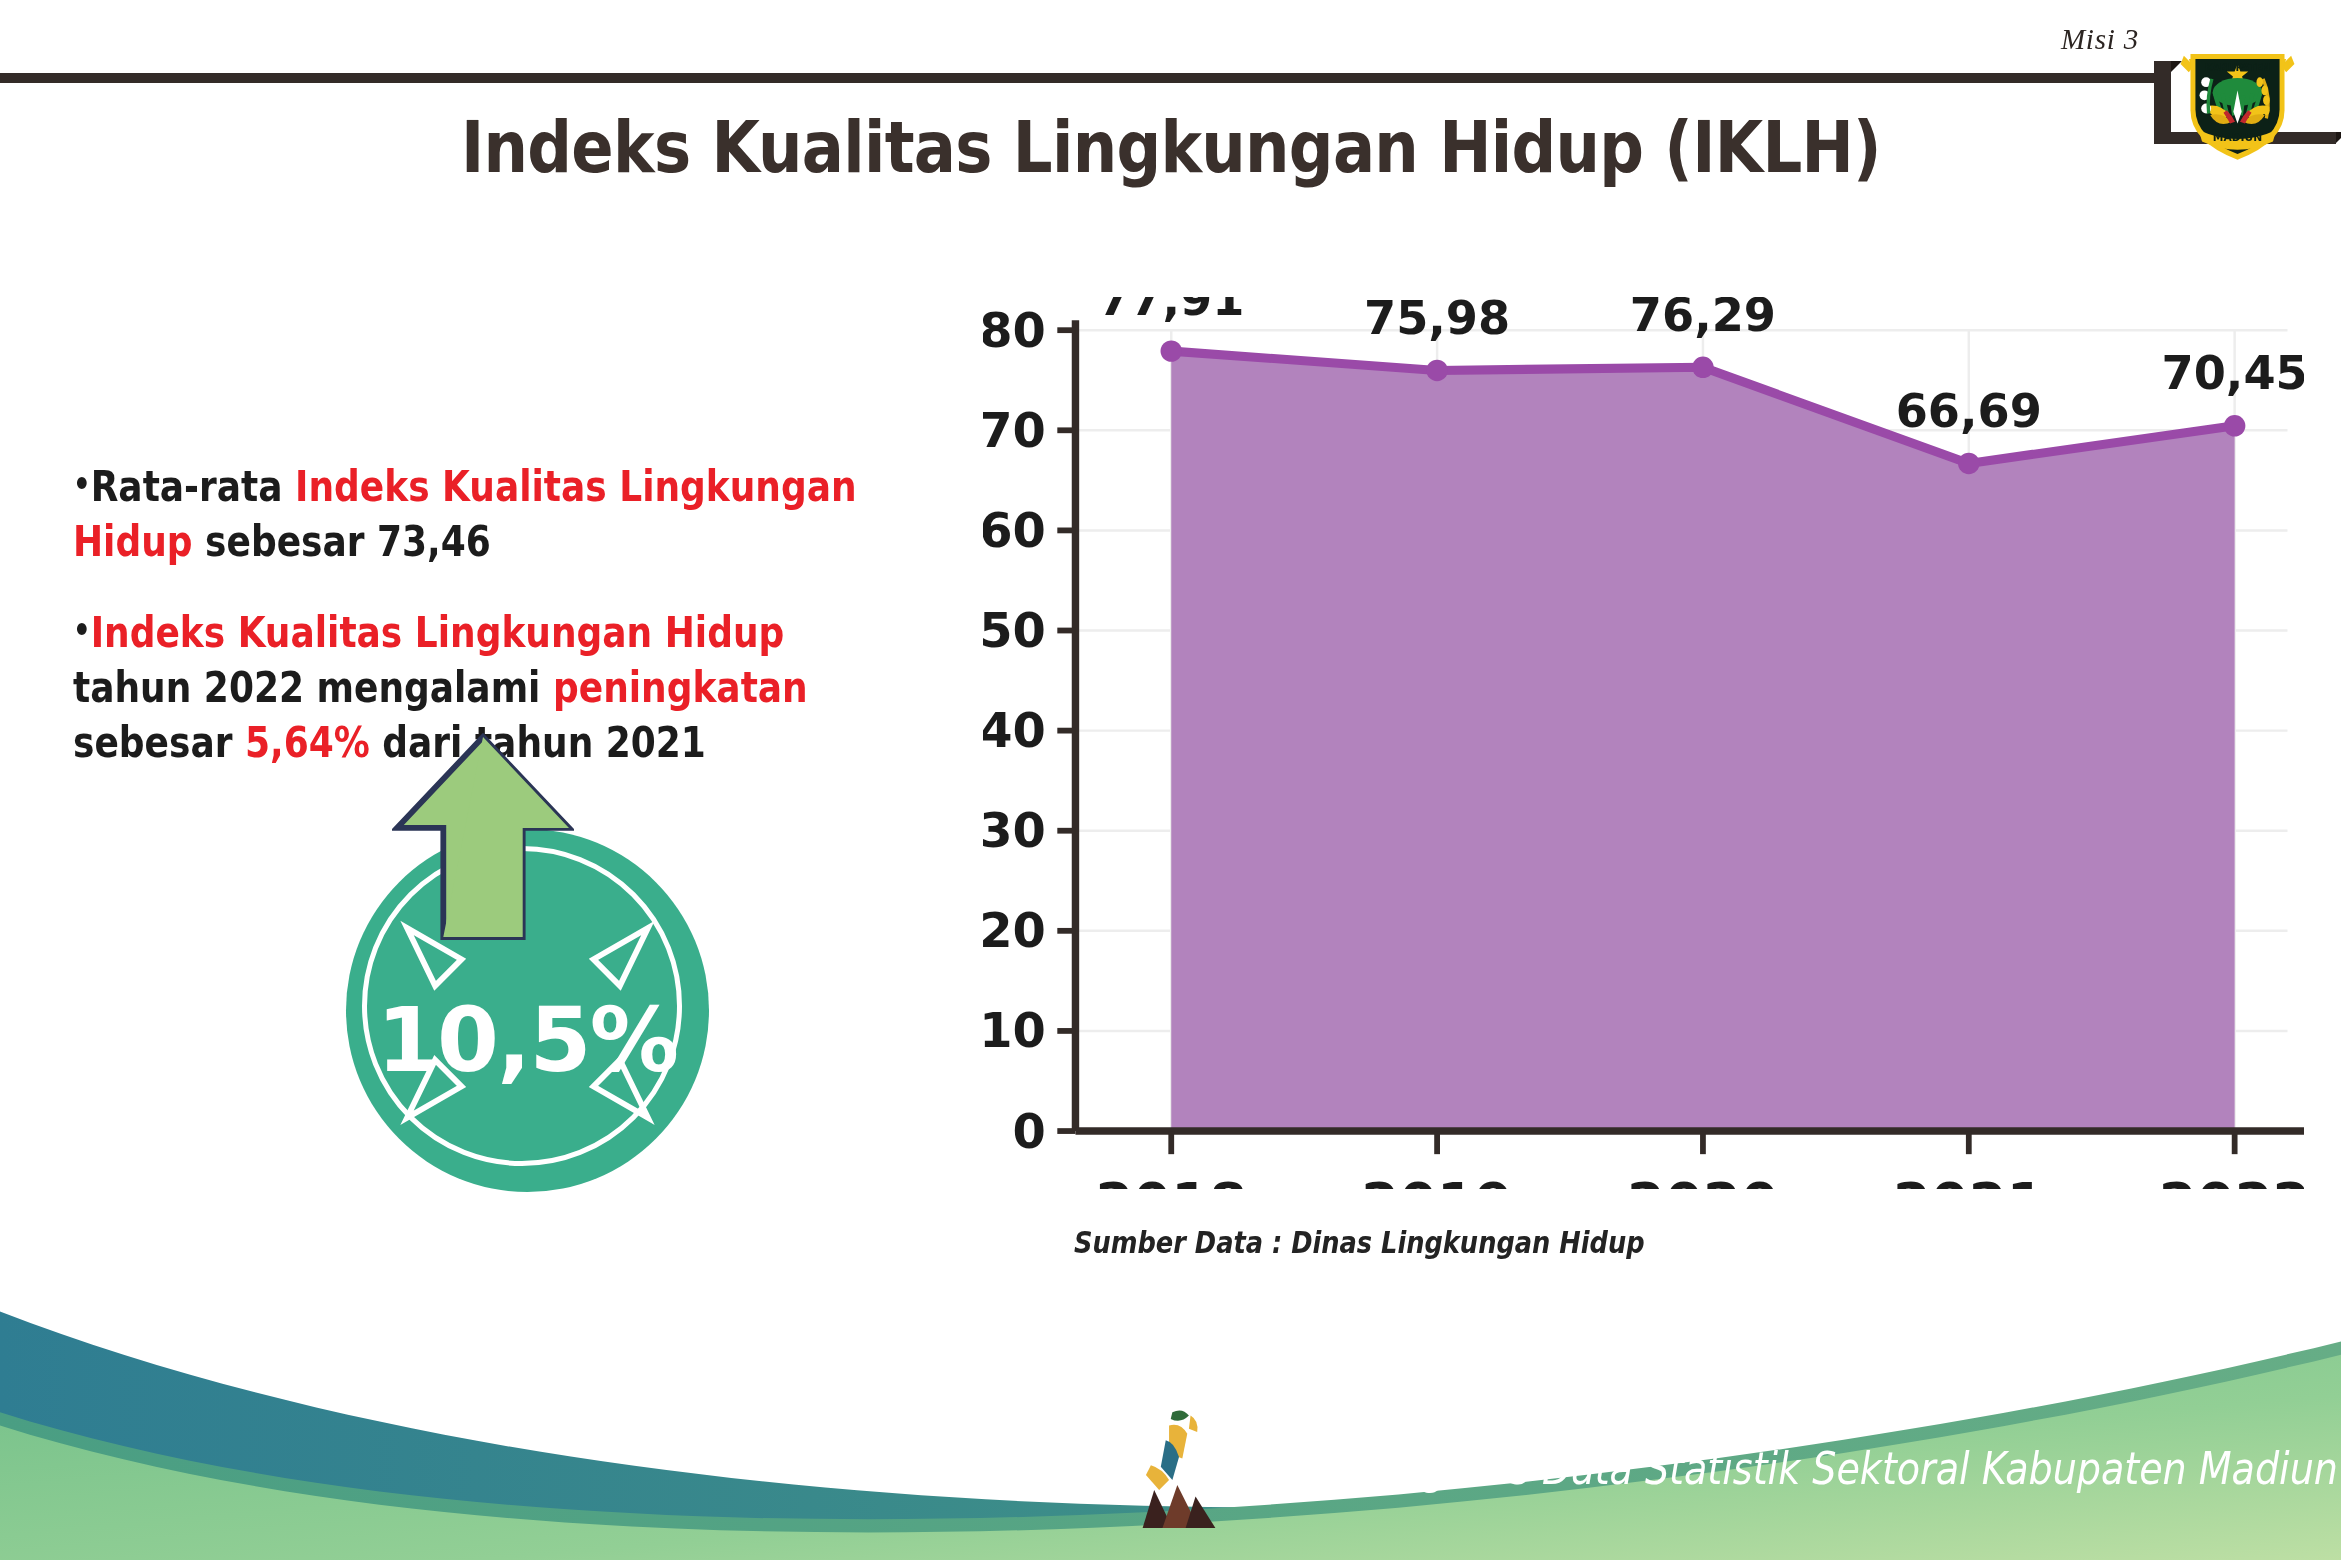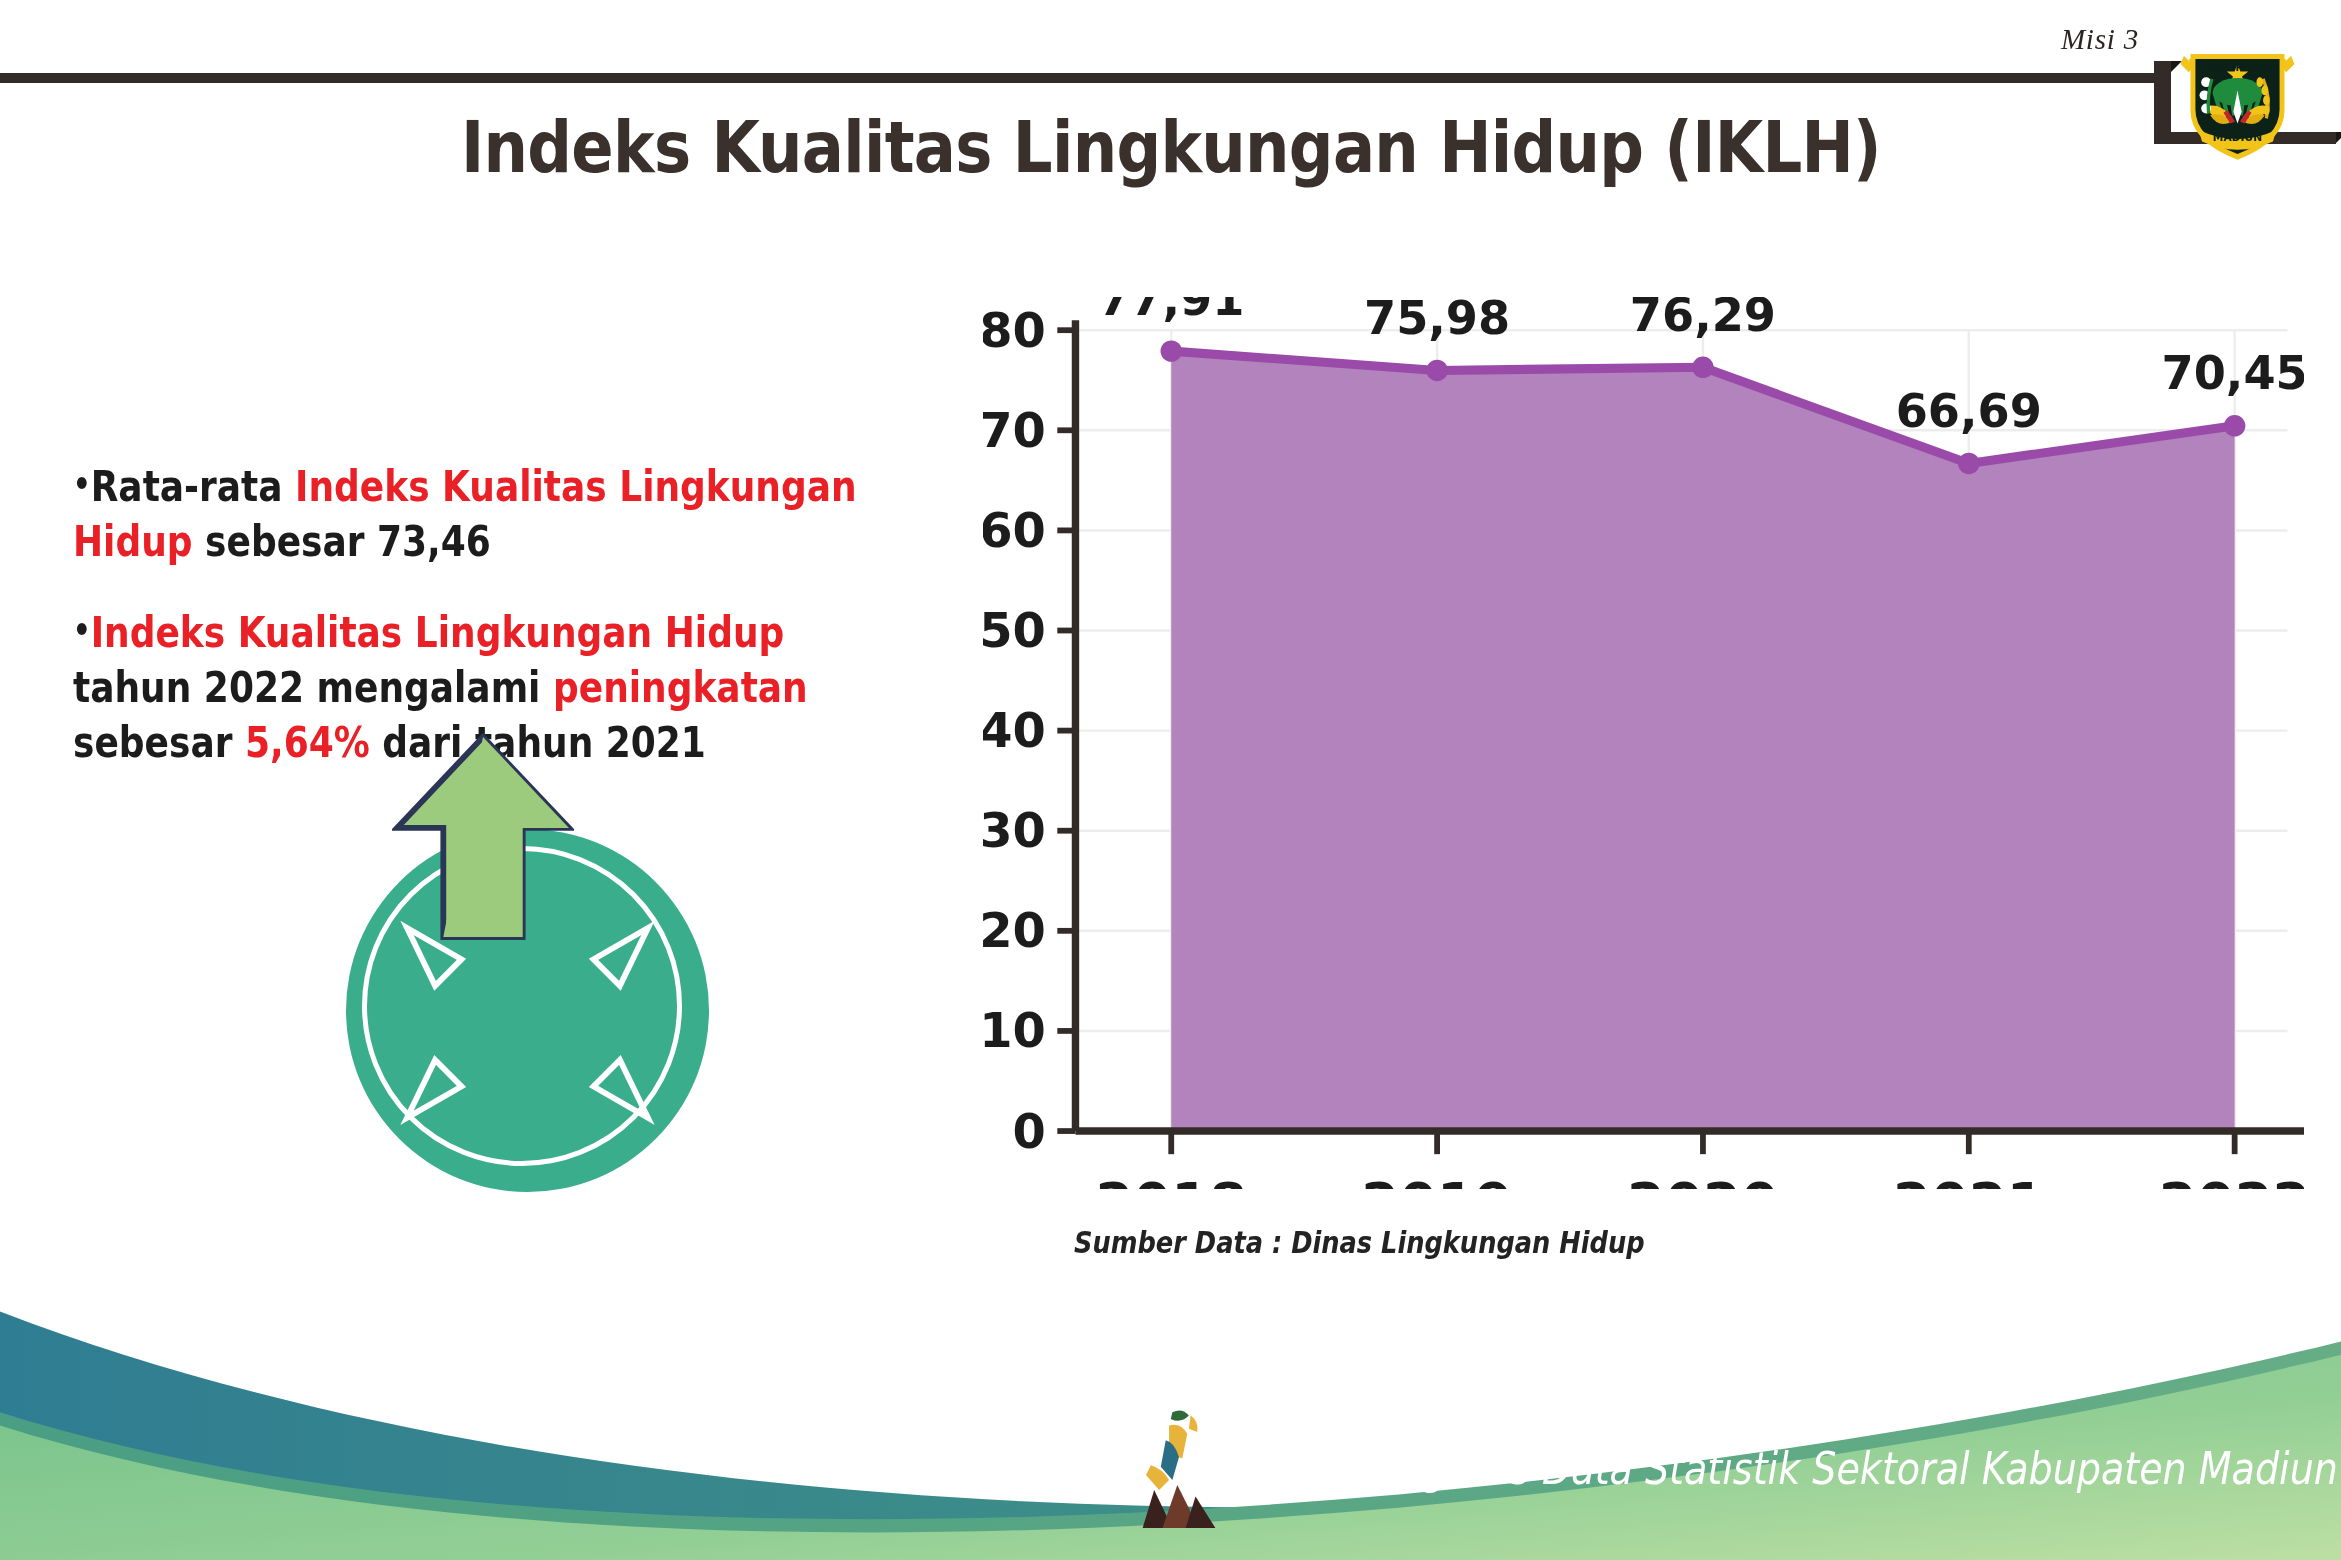--- a/index.html
+++ b/index.html
@@ -303,20 +303,21 @@
       <path d="M110 6 L214 116 L158 116 L158 248 L62 248" fill="#9ccb7d" stroke="none"></path>
     </svg>
 
     <svg style="position:absolute;left:16.5px;top:97px;" width="363" height="363" viewBox="0 0 440 440">
       <path d="M74 120 L140 158 L108 190 Z" fill="none" stroke="#ffffff" stroke-width="7"></path>
       <path d="M366 120 L300 158 L332 190 Z" fill="none" stroke="#ffffff" stroke-width="7"></path>
       <path d="M74 320 L140 282 L108 250 Z" fill="none" stroke="#ffffff" stroke-width="7" transform="translate(0,30)"></path>
       <path d="M366 320 L300 282 L332 250 Z" fill="none" stroke="#ffffff" stroke-width="7" transform="translate(0,30)"></path>
     </svg>
 
+    <div class="badge-pct">10,5%</div>
   </div>
 
   <div class="chart">
     <svg class="chart-svg" id="chartsvg" width="1321" height="892" viewBox="0 0 1600 1080">
         <line x1="112" y1="888.75" x2="1580" y2="888.75" stroke="#ededed" stroke-width="3"></line>
         <line x1="112" y1="767.5" x2="1580" y2="767.5" stroke="#ededed" stroke-width="3"></line>
         <line x1="112" y1="646.25" x2="1580" y2="646.25" stroke="#ededed" stroke-width="3"></line>
         <line x1="112" y1="525" x2="1580" y2="525" stroke="#ededed" stroke-width="3"></line>
         <line x1="112" y1="403.75" x2="1580" y2="403.75" stroke="#ededed" stroke-width="3"></line>
         <line x1="112" y1="282.5" x2="1580" y2="282.5" stroke="#ededed" stroke-width="3"></line>

